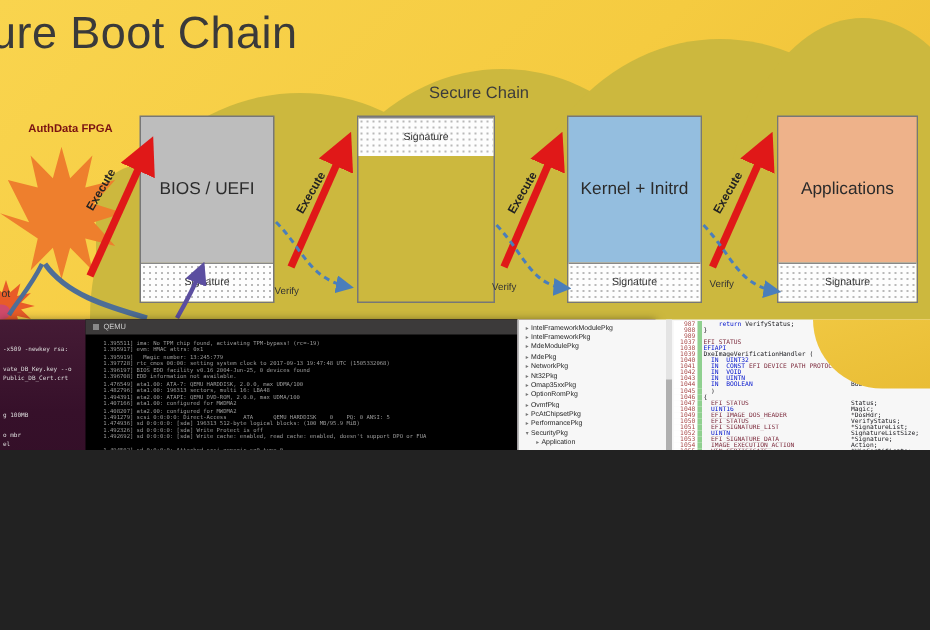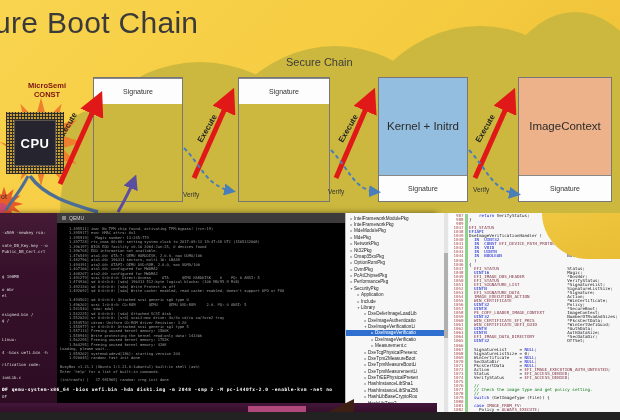--- a/index.html
+++ b/index.html
@@ -1,16 +1,16 @@
 <!DOCTYPE html>
 <html><head>
 <meta charset="utf-8">
 <style>
   html,body{margin:0;padding:0;background:#222;}
-  .stage{position:relative;width:620px;height:412px;overflow:hidden;
+  .stage{position:relative;width:620px;height:300px;overflow:hidden;
          font-family:"Liberation Sans",sans-serif;background:#15803d;}
 
   
   .diagram{position:absolute;left:0;top:0;width:620px;height:213px;
            background:linear-gradient(135deg,#f9d44e 0%,#f5cb40 55%,#edbd35 100%);}
   .cloud{position:absolute;background:#ccb83e;}
   .c1{left:60px;top:62px;width:280px;height:300px;border-radius:50%;}
   .c2{left:200px;top:46px;width:270px;height:300px;border-radius:50%;}
   .c3{left:340px;top:26px;width:280px;height:320px;border-radius:50%;}
   .c4{left:480px;top:12px;width:190px;height:320px;border-radius:50%;}
@@ -106,40 +106,38 @@
     <div class="cloud c2"></div>
     <div class="cloud c3"></div>
     <div class="cloud c4"></div>
     <div class="cloud cbase"></div>
 
     <div class="slide-title">ure Boot Chain</div>
     <div class="cloud-label">Secure Chain</div>
 
     <div id="chain">
         <div class="box" style="left: 93px; width: 90px;">
+          <div class="box-label" style="background: rgb(189, 189, 189);">BIOS / UEFI</div>
           <div class="box-sig">Signature</div>
         </div>
         <div class="box" style="left: 238px; width: 92px;">
           <div class="box-sig">Signature</div>
         </div>
         <div class="box" style="left: 378px; width: 90px;">
           <div class="box-label" style="background: rgb(148, 190, 223);">Kernel + Initrd</div>
           <div class="box-sig">Signature</div>
         </div>
         <div class="box" style="left: 518px; width: 94px;">
-          <div class="box-label" style="background: rgb(238, 178, 138);">ImageContext</div>
+          <div class="box-label" style="background: rgb(238, 178, 138);">Applications</div>
           <div class="box-sig">Signature</div>
         </div>
       </div>
 
     <div class="starburst"></div>
-    <div class="fpga-label">MicroSemi CONST</div>
-    <div class="chip">
-      <div class="chip-core">CPU</div>
-    </div>
+    <div class="fpga-label">AuthData FPGA</div>
     <div class="starburst2"></div>
     <div class="rootfrag">ot</div>
     <div class="pinkblob"></div>
 
     <svg class="svgarrows" viewBox="0 0 620 213">
       <defs>
         <marker id="mr" markerWidth="5" markerHeight="5" refX="3" refY="2.5" orient="auto">
           <path d="M0,0 L5,2.5 L0,5 z" fill="#e01818"></path>
         </marker>
         <marker id="mb" markerWidth="6" markerHeight="6" refX="4" refY="3" orient="auto">

